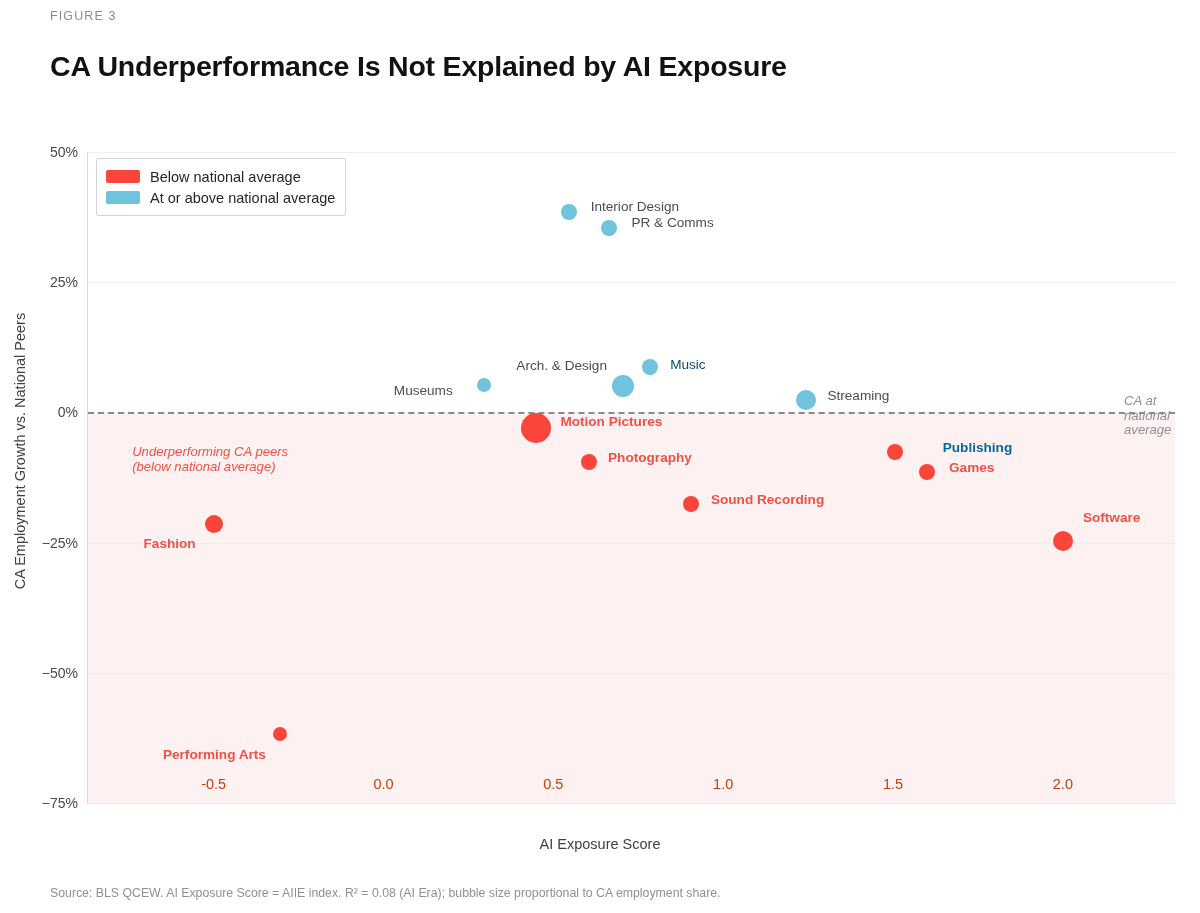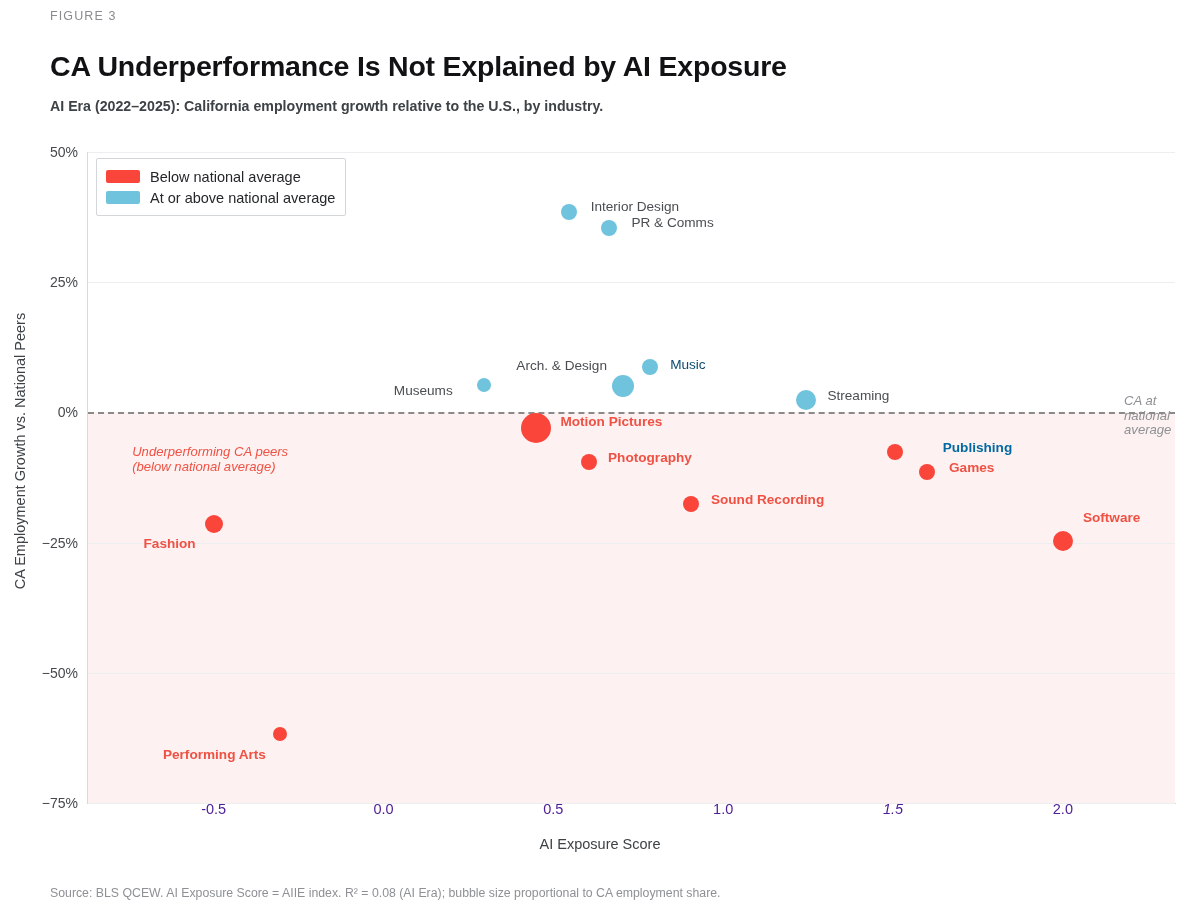--- a/index.html
+++ b/index.html
@@ -113,23 +113,23 @@
     position: absolute;
     right: 1122px;
     font-size: 14px;
     color: #45494d;
     text-align: right;
     white-space: nowrap;
     transform: translateY(-50%);
   }
   .xtick {
     position: absolute;
-    top: 801px;
+    top: 776px;
     font-size: 14.5px;
-    color: #4c1d95;
+    color: #c2410c;
     transform: translateX(-50%);
     white-space: nowrap;
   }
   .xaxis-title {
     position: absolute;
     top: 836px;
     left: 0;
     width: 1200px;
     text-align: center;
     font-size: 14.5px;
@@ -215,21 +215,20 @@
     text-align: left;
   }
 </style>
 </head>
 <body>
 
 <div id="chart">
 
   <div class="figure-kicker">FIGURE 3</div>
   <div class="figure-title">CA Underperformance Is Not Explained by AI Exposure</div>
-  <div class="figure-subtitle">AI Era (2022–2025): California employment growth relative to the U.S., by industry.</div>
 
   <div class="plot-border-left"></div>
   <div class="plot-border-bottom"></div>
 
   <div class="plot" id="plot">
       <div class="shade-below" style="top: 260.4px; height: 390.6px; background: rgb(253, 242, 241);"></div>
       <div class="gridline" style="top: 0px; background: rgb(236, 238, 240);"></div>
       <div class="gridline" style="top: 130.2px; background: rgb(236, 238, 240);"></div>
       <div class="gridline" style="top: 390.6px; background: rgb(236, 238, 240);"></div>
       <div class="gridline" style="top: 520.8px; background: rgb(236, 238, 240);"></div>
@@ -275,21 +274,21 @@
       <div class="ytick" style="top: 412.4px;">0%</div>
       <div class="ytick" style="top: 542.6px;">−25%</div>
       <div class="ytick" style="top: 672.8px;">−50%</div>
       <div class="ytick" style="top: 803px;">−75%</div>
     </div>
   <div id="xtick-layer">
       <div class="xtick" style="left: 213.684px;">-0.5</div>
       <div class="xtick" style="left: 383.528px;">0.0</div>
       <div class="xtick" style="left: 553.372px;">0.5</div>
       <div class="xtick" style="left: 723.216px;">1.0</div>
-      <div class="xtick" style="left: 893.059px; font-style: italic;">1.5</div>
+      <div class="xtick" style="left: 893.059px;">1.5</div>
       <div class="xtick" style="left: 1062.9px;">2.0</div>
     </div>
 
   <div class="xaxis-title">AI Exposure Score</div>
   <div class="yaxis-title">CA Employment Growth vs. National Peers</div>
 
   <div class="legend">
     <div class="legend-row">
       <span class="legend-swatch" style="background: rgb(249, 69, 58);"></span>
       <span class="legend-label">Below national average</span>

